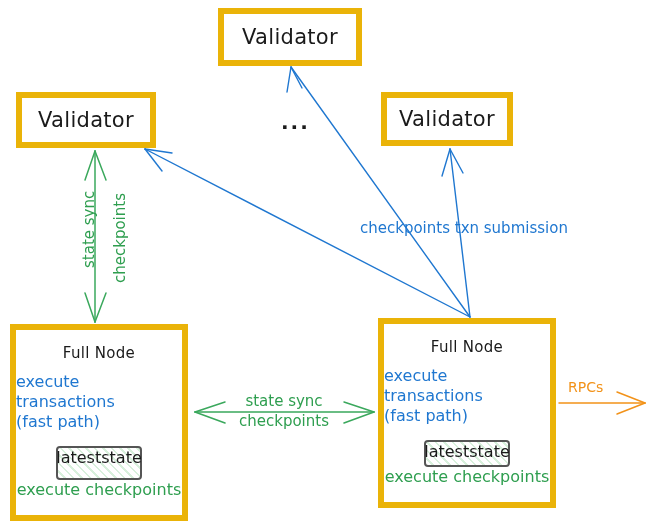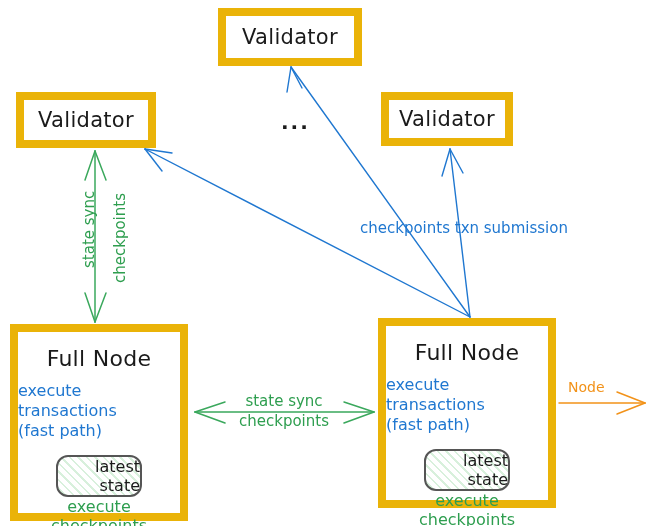--- a/index.html
+++ b/index.html
@@ -23,41 +23,41 @@
     top: 0;
     width: 651px;
     height: 526px;
     pointer-events: none;
   }
 
   
   .box {
     position: absolute;
     background: #ffffff;
-    border: 8px solid #eab308;
+    border: 6px solid #eab308;
     box-sizing: border-box;
   }
   .validator-box {
     display: flex;
     align-items: center;
     justify-content: center;
   }
   .validator-label {
     font-size: 21px;
     color: #1a1a1a;
     letter-spacing: 0.3px;
   }
 
   .fullnode-box {
     display: flex;
     flex-direction: column;
     align-items: center;
   }
   .fullnode-title {
-    font-size: 22px;
+    font-size: 15px;
     color: #1a1a1a;
     margin-top: 14px;
     letter-spacing: 0.3px;
   }
   .fullnode-sub {
     font-size: 16px;
     color: #1f77d0;
     line-height: 1.25;
     margin-top: 10px;
   }
@@ -69,32 +69,32 @@
     margin-bottom: 16px;
   }
 
   
   .state-chip {
     position: relative;
     width: 86px;
     height: 78px;
     margin-top: 14px;
     border: 2px solid #555555;
-    border-radius: 12px;
+    border-radius: 4px;
     background-color: #ffffff;
     background-image: repeating-linear-gradient(
       45deg,
       #ffffff 0px,
       #ffffff 4px,
       #d8f0dc 4px,
       #d8f0dc 6px
     );
     display: flex;
-    flex-direction: column;
-    align-items: flex-end;
+    flex-direction: row;
+    align-items: flex-start;
     justify-content: center;
     box-sizing: border-box;
   }
   .state-chip span {
     font-size: 16px;
     color: #1a1a1a;
     line-height: 1.2;
   }
 
   
@@ -218,15 +218,15 @@
 
   <div class="free-text t-rot" style="left:111px; top:283px;">checkpoints</div>
 
   <div class="free-text t-green" style="left:228px; top:392px; white-space:normal; width:112px;">
     <div>state sync</div>
     <div>checkpoints</div>
   </div>
 
   <div class="free-text t-blue" style="left:360px; top:219px;">checkpoints txn submission</div>
 
-  <div class="free-text t-orange" style="left:568px; top:379px;">Node</div>
+  <div class="free-text t-orange" style="left:568px; top:379px;">RPCs</div>
 
 </div>
 
 </body></html>

